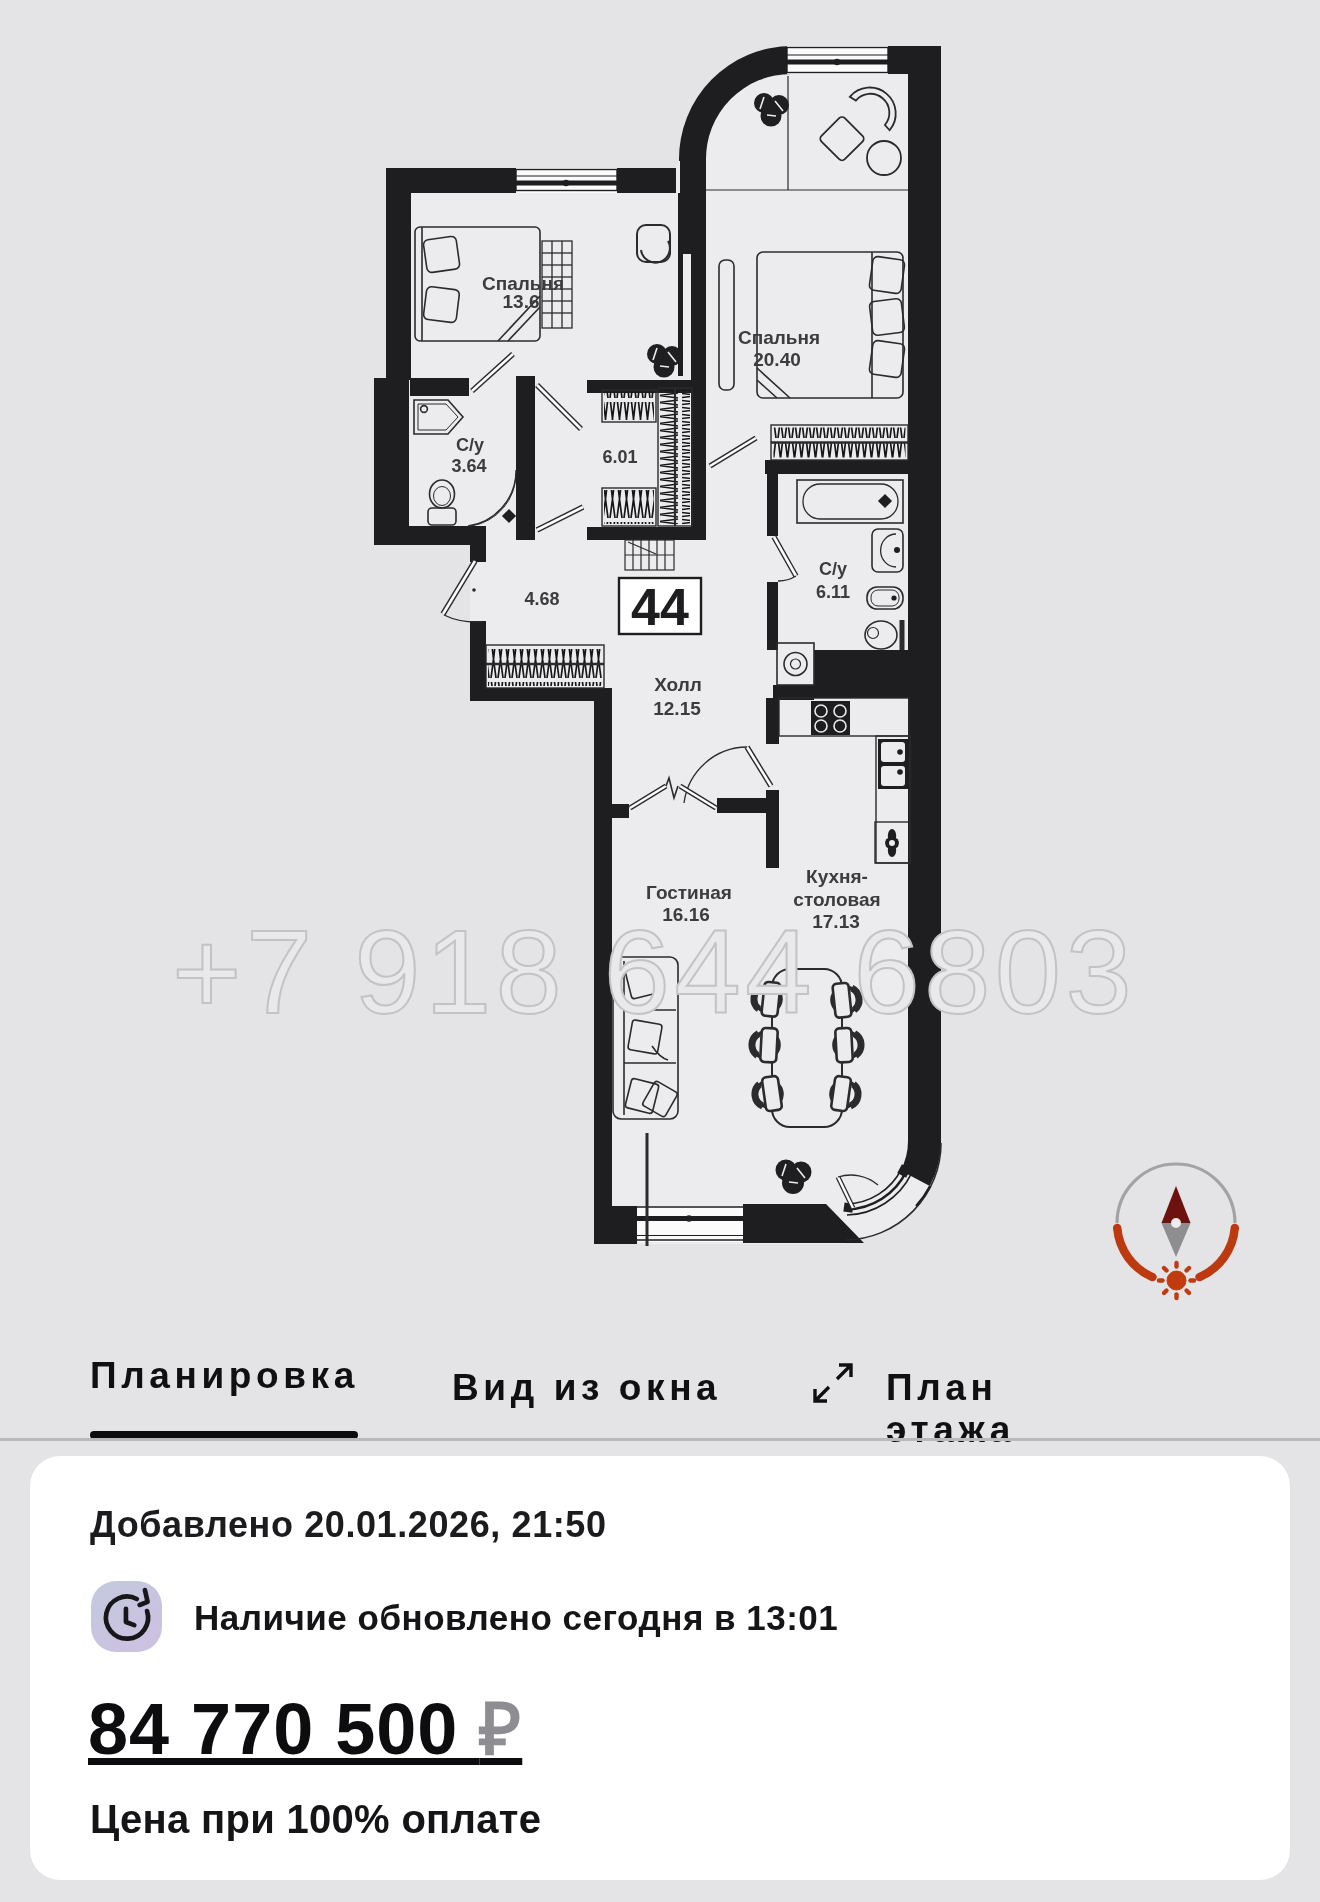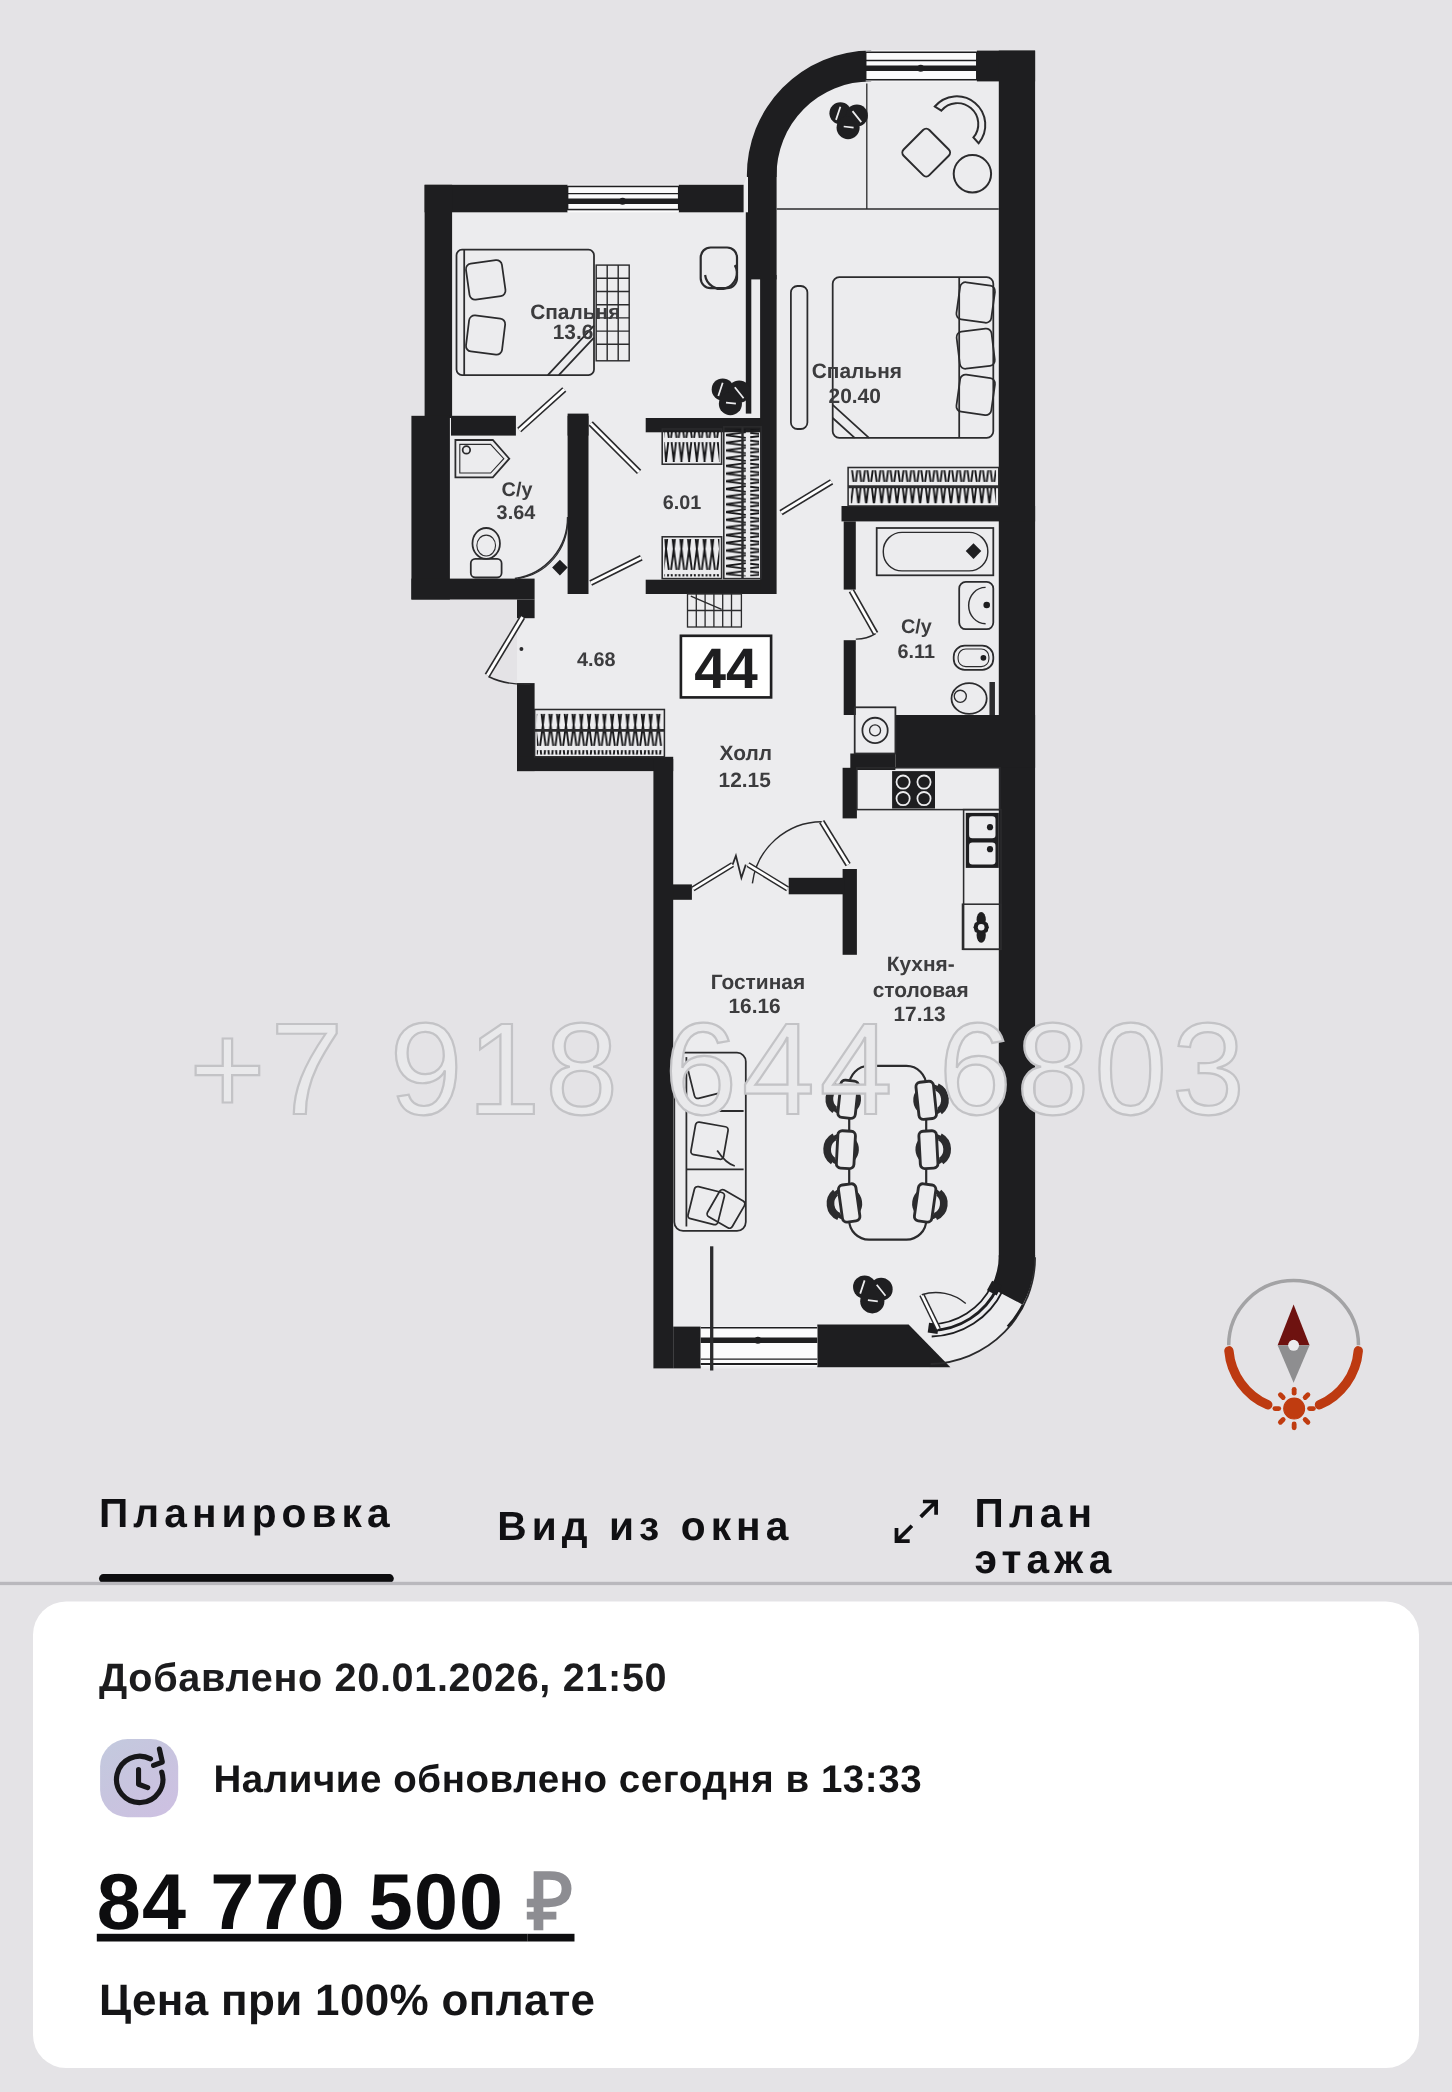--- a/index.html
+++ b/index.html
@@ -502,38 +502,38 @@
 
   <div class="tab" style="left:452px;margin-top:12px;">Вид из окна</div>
 
   <svg style="position:absolute;left:810px;top:8px;" width="46" height="46" viewBox="0 0 46 46">
     <g stroke="#101013" stroke-width="3.4" fill="none">
       <path d="M27 19 L41 5 M29 5 h12 v12"></path>
       <path d="M19 27 L5 41 M17 41 H5 V29"></path>
     </g>
   </svg>
 
-  <div class="tab" style="left:886px;">План этажа</div>
+  <div class="tab" style="left:886px;margin-top:12px;">План этажа</div>
 
   <div class="underline"></div>
 
   <div class="sep"></div>
 </div>
 
 <div class="card">
 
   <div class="added">Добавлено 20.01.2026, 21:50</div>
 
   <div class="iconbox"></div>
   <svg style="position:absolute;left:61px;top:125px;" width="71" height="71" viewBox="0 0 64 64">
     <g fill="none" stroke="#17171a" stroke-width="4.2" stroke-linecap="round" stroke-linejoin="round">
       <path d="M41.3,16.2 A19,19 0 1 0 50.5,27.1"></path>
       <path d="M48.6,8.2 L51,18.8 L43.8,21.6"></path>
       <path d="M31.5,25 L31.5,37 L39,39.8"></path>
     </g>
   </svg>
 
-  <div class="avail">Наличие обновлено сегодня в 13:33</div>
+  <div class="avail">Наличие обновлено сегодня в 13:01</div>
 
   <div class="price">84 770 500 <span class="rub">₽</span></div>
 
   <div class="note">Цена при 100% оплате</div>
 </div>
 
 </body></html>

